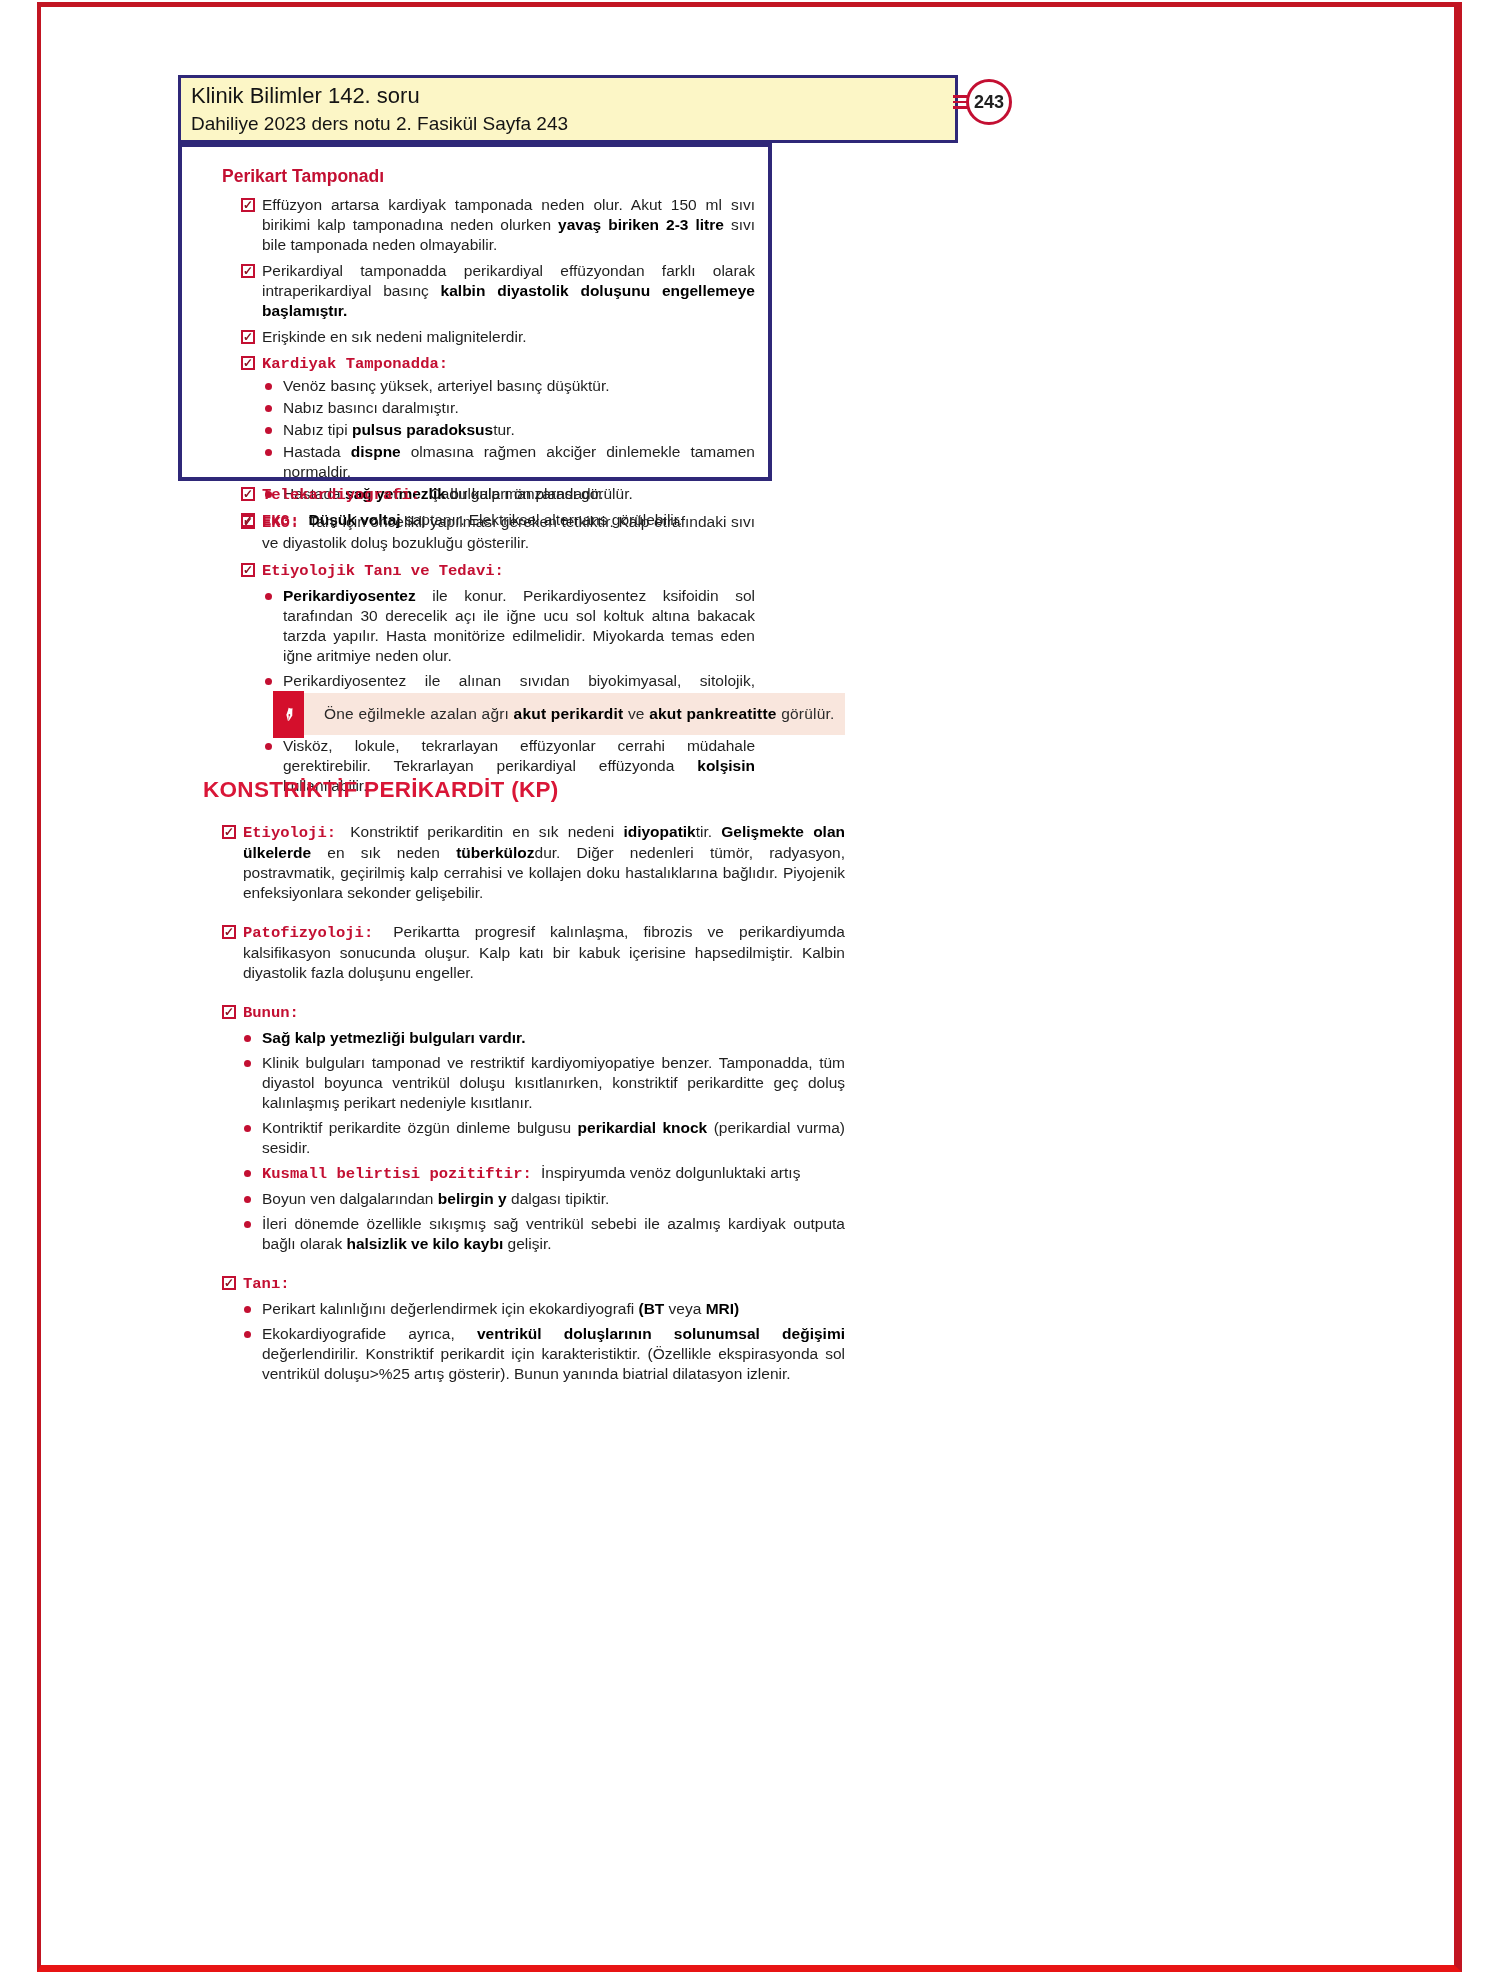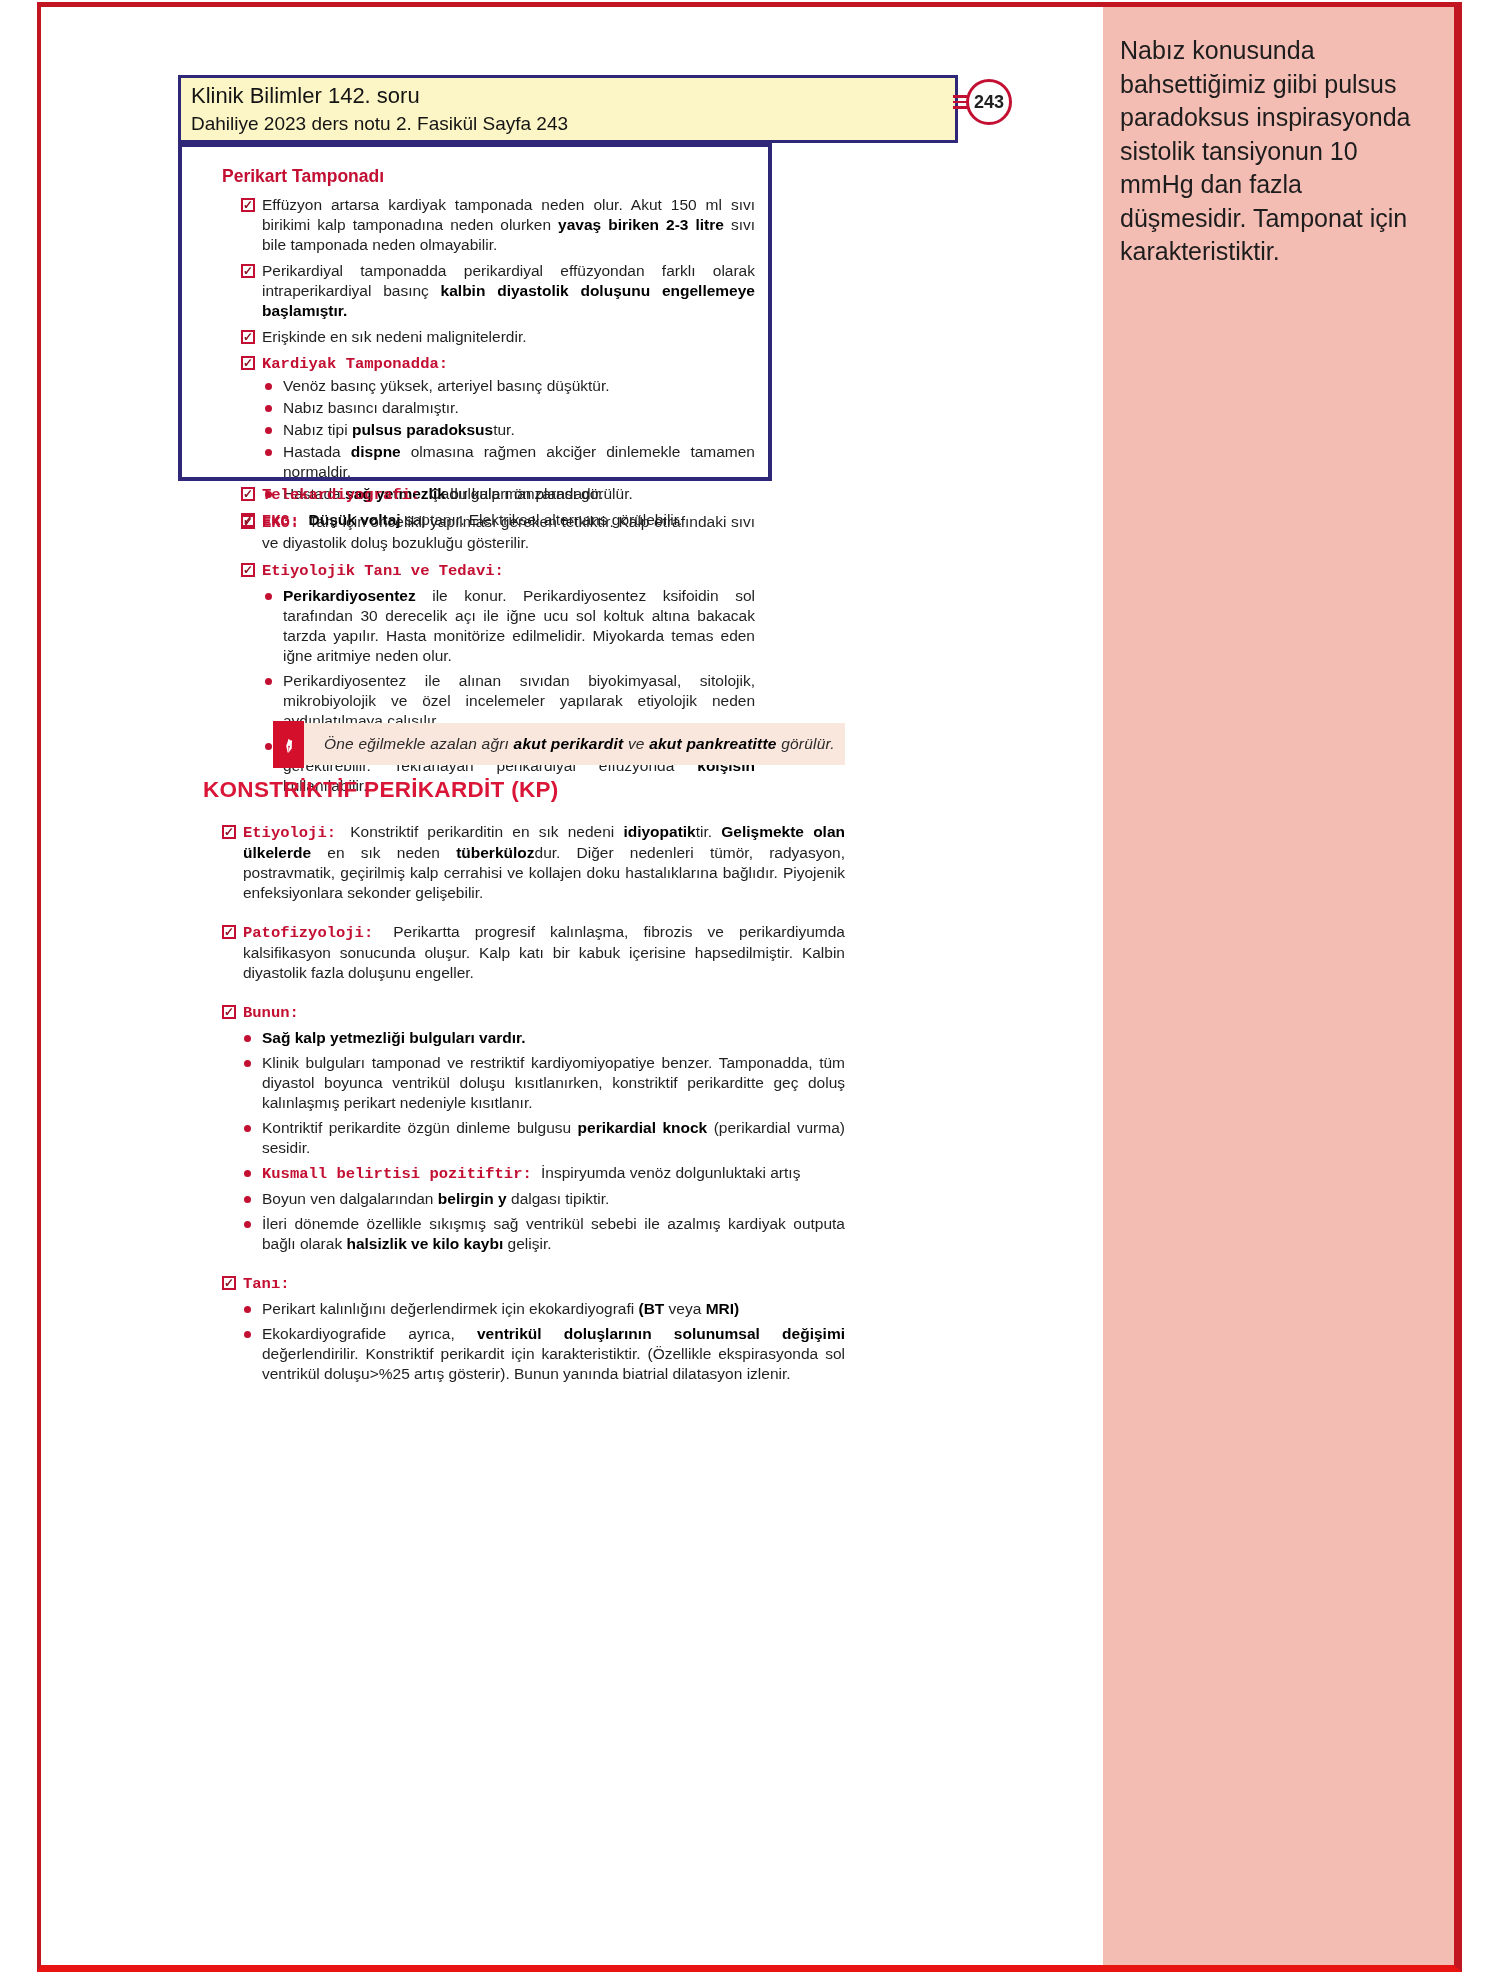--- a/index.html
+++ b/index.html
@@ -55,35 +55,32 @@
   .kp .item.bullet .marker{left:41px;}
   .marker{position:absolute;top:3px;}
   .item.check .marker{width:14px;height:14px;border:2px solid var(--accent_red);}
   .item.check .marker::after{content:"✓";position:absolute;left:0px;top:-5px;
     font-size:12px;font-weight:bold;color:#8c1322;}
   .item.bullet .marker{top:6.5px;width:7px;height:7px;border-radius:50%;background:var(--accent_red);}
   .itext .b{font-weight:bold;color:#000;margin-top:33px;}
   .itext .r, .r{color:var(--accent_red);font-family:Liberation Mono, monospace;}
   .itext .b.r{color:var(--accent_red);}
   
-  .note{position:absolute;left:232px;top:714px;width:572px;height:47px;display:flex;z-index:4;font-style:italic;}
+  .note{position:absolute;left:232px;top:684px;width:572px;height:47px;display:flex;z-index:4;}
   .note-icon{width:31px;height:47px;background:var(--note_icon_bg);flex:none;
     display:flex;align-items:center;justify-content:center;}
   .note-icon::before{content:"✒";color:#fff;font-size:19px;transform:rotate(100deg);}
   .note-bar{flex:1;background:var(--note_bg);margin:2px 0 3px 0;display:flex;align-items:center;
     padding-left:20px;font-size:15.5px;color:#2a2a2a;letter-spacing:.2px;}
 </style>
 </head>
 <body>
 
 <div class="frame">
 
-  <aside class="sidebar">
-    <p class="sidebar-text">Nabız konusunda bahsettiğimiz giibi pulsus paradoksus inspirasyonda sistolik tansiyonun 10 mmHg dan fazla düşmesidir. Tamponat için karakteristiktir.</p>
-  </aside>
 
   <div class="header-box">
     <div class="header-line1">Klinik Bilimler 142. soru</div>
     <div class="header-line2">Dahiliye 2023 ders notu 2. Fasikül Sayfa 243</div>
   </div>
 
   <div class="connector">
     <i></i>
     <i></i>
     <i></i>

